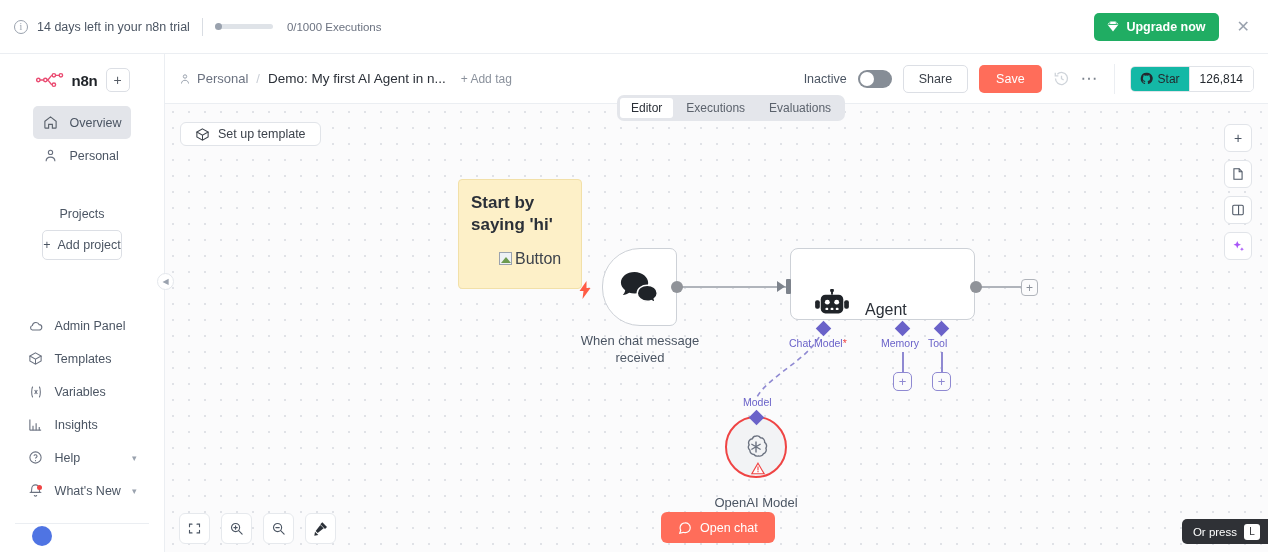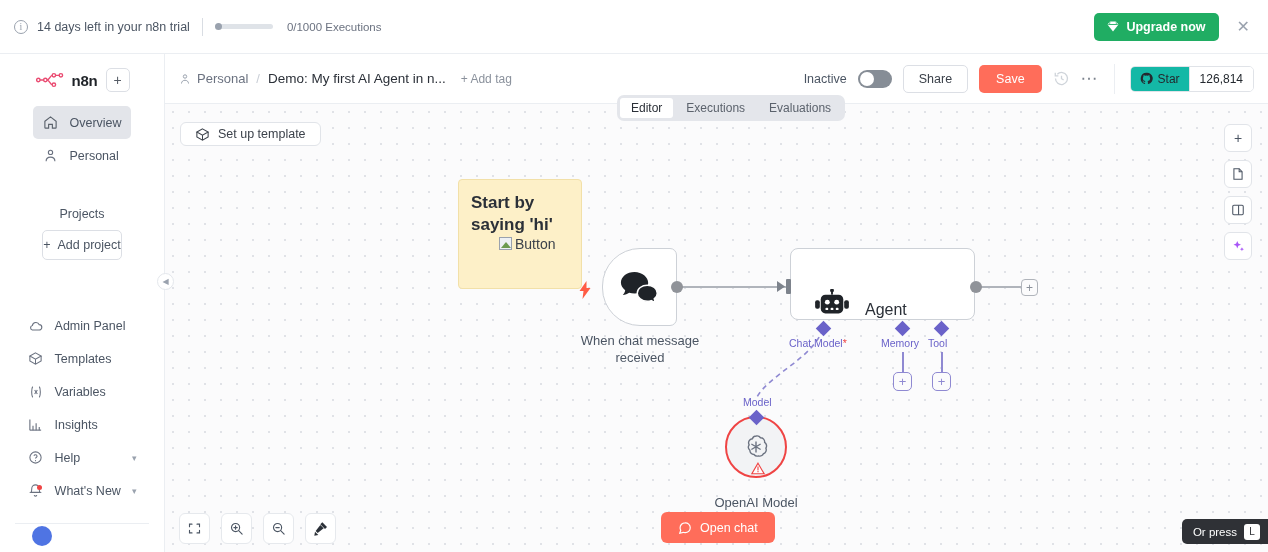--- a/index.html
+++ b/index.html
@@ -191,22 +191,22 @@
   }
 
   
   .sticky {
     position: absolute; left: 293px; top: 75px; width: 124px; height: 110px;
     background: #fdf0c8; border: 1px solid #f2e0a8; border-radius: 4px;
     padding: 12px 12px 8px; z-index: 3;
   }
   .sticky h3 { font-size: 17px; color: #2b3038; line-height: 1.28; font-weight: bold; }
   .sticky .brokenimg {
-    display: flex; align-items: center; gap: 3px;
-    font-size: 14px; color: #3c424b; padding-left: 28px;
+    margin-top: 14px; display: flex; align-items: center; gap: 3px;
+    font-size: 16px; color: #3c424b; padding-left: 28px;
   }
   .bi-glyph {
     width: 13px; height: 13px; border: 1px solid #9aa2ae; background: #eef1f4;
     position: relative; flex: 0 0 13px;
   }
   .bi-glyph::after {
     content: ""; position: absolute; left: 1px; bottom: 1px;
     border-left: 5px solid transparent; border-right: 5px solid transparent;
     border-bottom: 6px solid #6d9b4f;
   }

